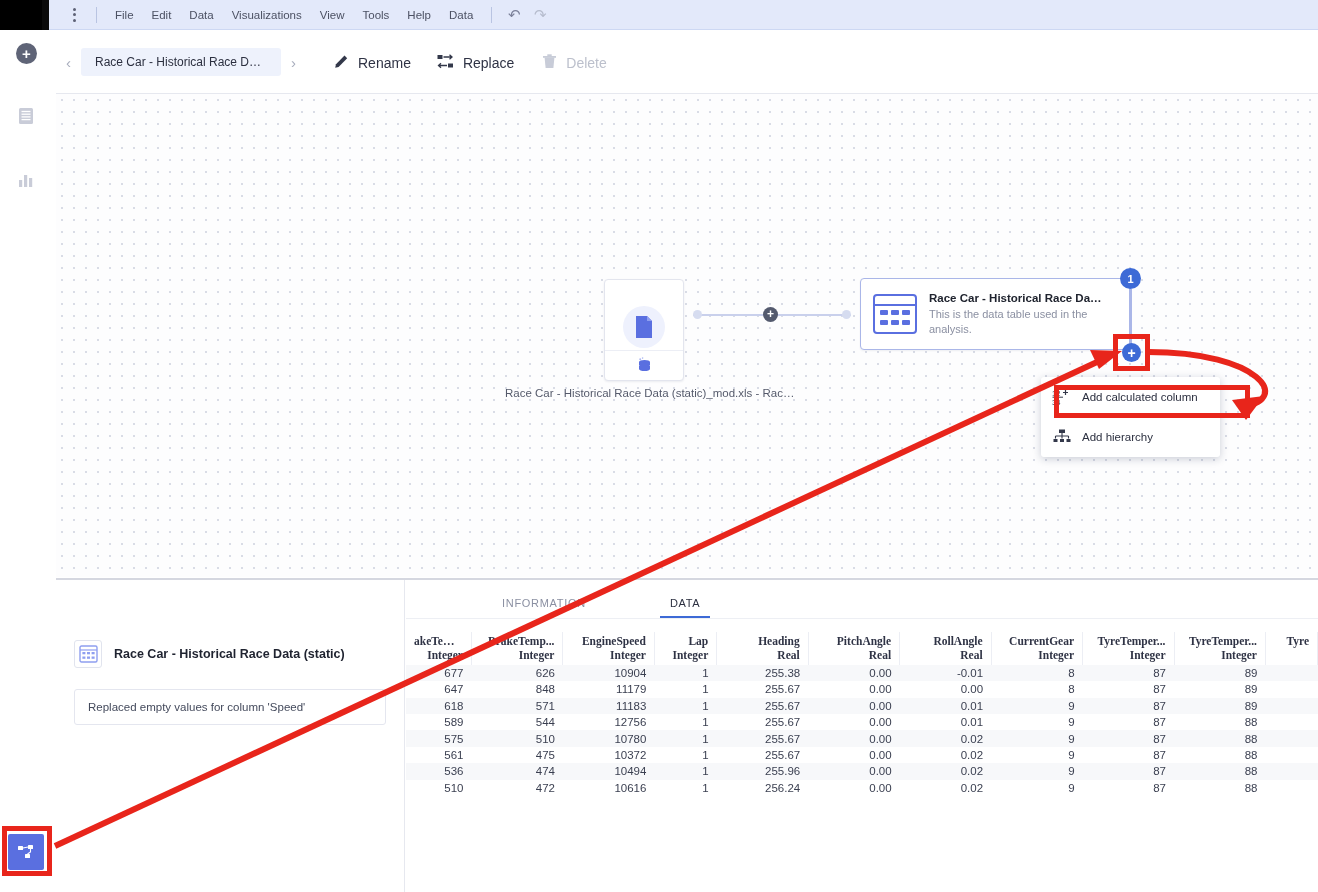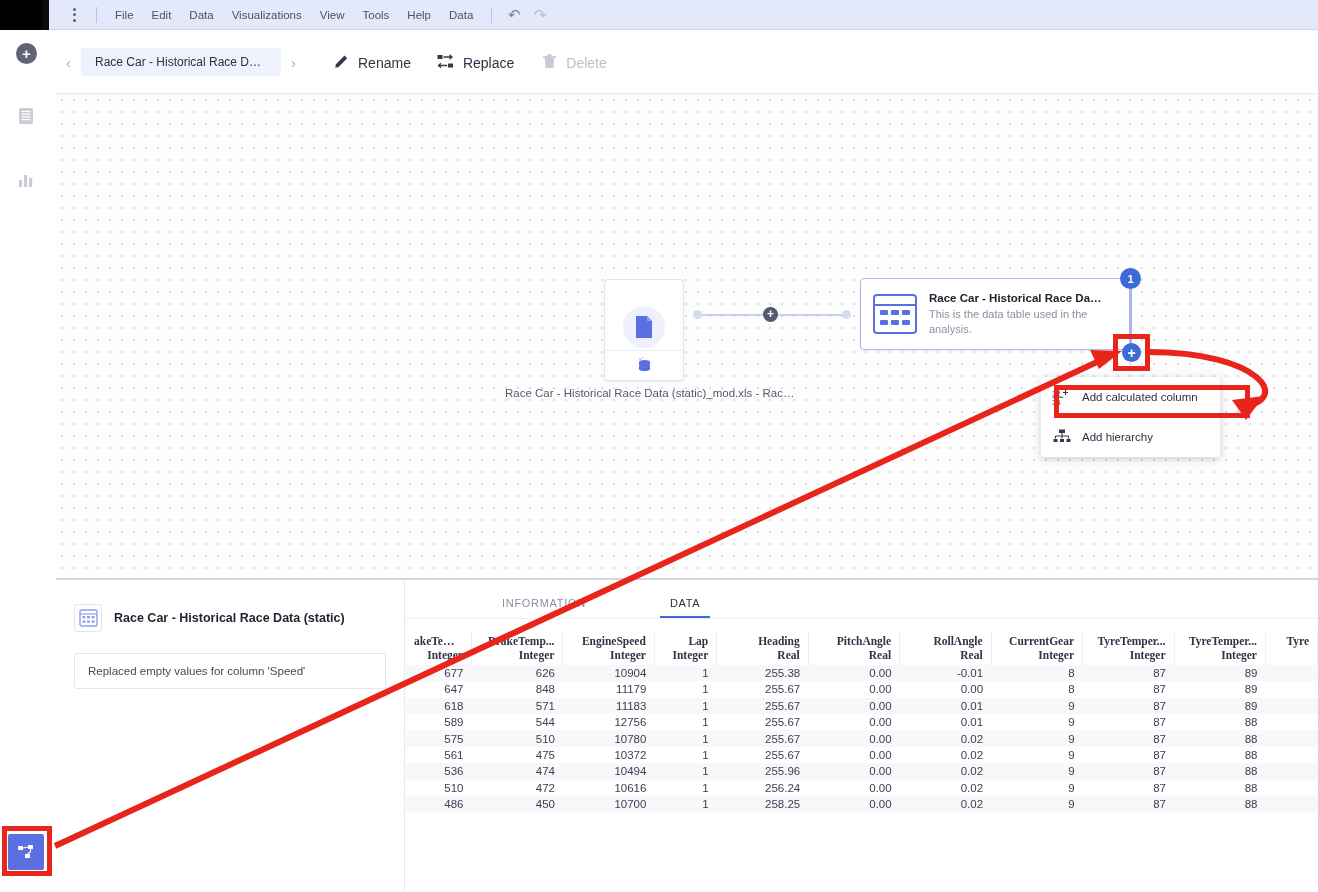--- a/index.html
+++ b/index.html
@@ -158,21 +158,21 @@
 
   
   .bottom {
     position:absolute; left:56px; top:578px; width:1262px; height:314px;
     background:#fff; border-top:2px solid #d5d7e0;
   }
   .bl {
     position:absolute; left:0; top:0; width:349px; height:314px;
     border-right:1px solid #e6e8ef; padding:24px 18px;
   }
-  .bl-head { display:flex; align-items:center; gap:12px; }
+  .bl-head { display:flex; align-items:center; gap:12px;margin-top:36px; }
   .bl-icon { width:28px; height:28px; border:1px solid #e1e4ee; border-radius:3px; display:flex; align-items:center; justify-content:center; }
   .bl-title { font-size:12.5px; font-weight:bold; color:#1f2330; }
   .bl-box {
     margin-top:21px; border:1px solid #e4e6ef; border-radius:3px;
     padding:11px 13px; font-size:11.5px; color:#444a5c;
   }
   .br { position:absolute; left:350px; top:0; right:0; height:314px; }
   .tabs { display:flex; height:38px; padding-left:92px; align-items:flex-end; }
   .tab { font-size:11px; letter-spacing:.7px; color:#8b90a2; padding:0 4px 9px; position:relative; }
   .tab.active { color:#2c3040; }
@@ -552,33 +552,20 @@
                 <td>10616</td>
                 <td>1</td>
                 <td>256.24</td>
                 <td>0.00</td>
                 <td>0.02</td>
                 <td>9</td>
                 <td>87</td>
                 <td>88</td>
                 <td></td>
               </tr>
-              <tr>
-                <td>486</td>
-                <td>450</td>
-                <td>10700</td>
-                <td>1</td>
-                <td>258.25</td>
-                <td>0.00</td>
-                <td>0.02</td>
-                <td>9</td>
-                <td>87</td>
-                <td>88</td>
-                <td></td>
-              </tr>
             </tbody>
         </table>
       </div>
     </div>
   </div>
 
   <svg class="annot">
 
     <g>
       <line x1="55" y1="846" x2="1110" y2="356" stroke="#e8251b" stroke-width="6"></line>

